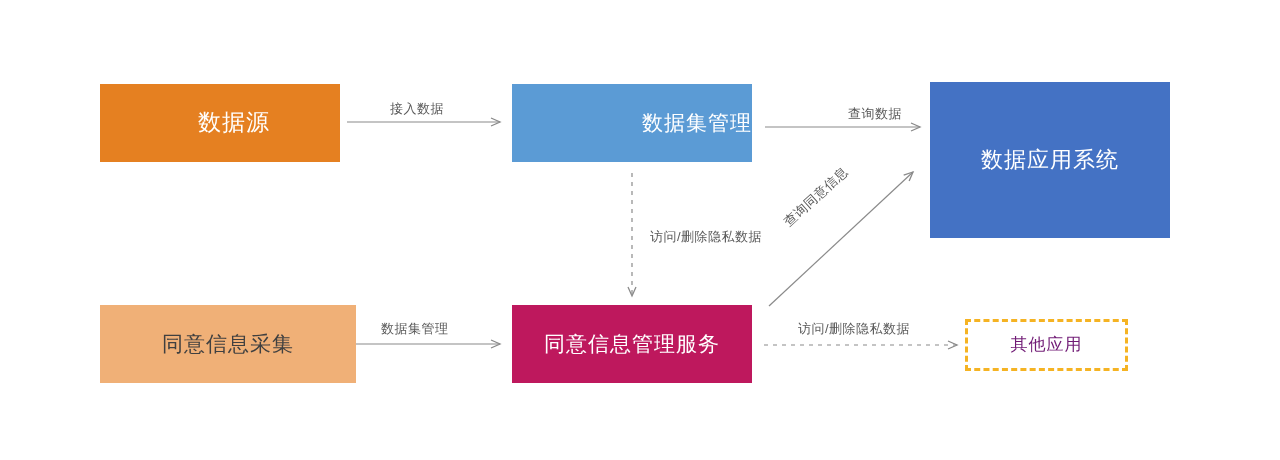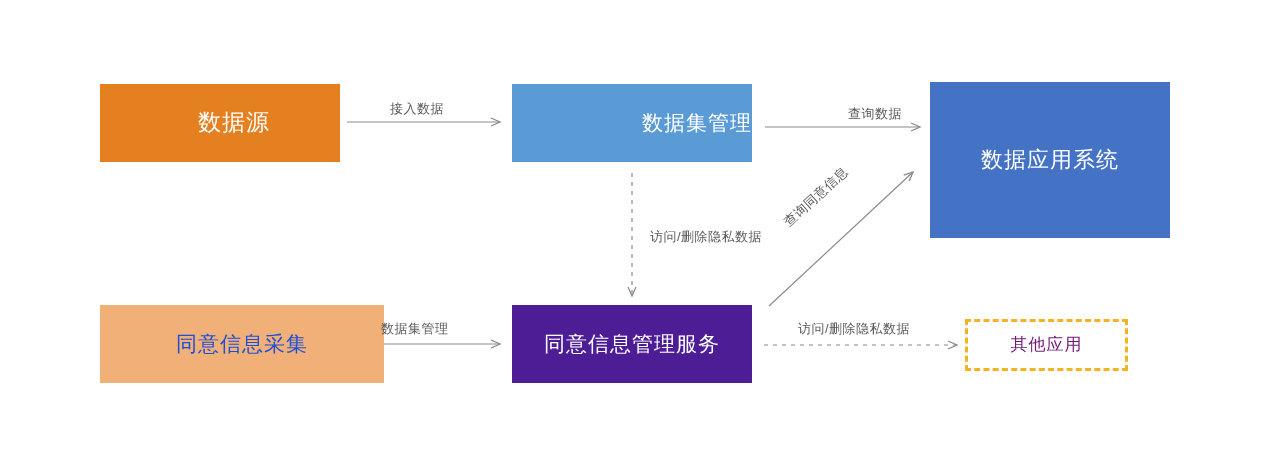--- a/index.html
+++ b/index.html
@@ -47,28 +47,28 @@
     justify-content: flex-end;
   }
   #node-data-app-system {
     left: 930px; top: 82px; width: 240px; height: 156px;
     background: #4472C4;
     color: #ffffff;
     font-size: 22px;
     text-align: center;
   }
   #node-consent-collection {
-    left: 100px; top: 305px; width: 284px; height: 78px;
+    left: 100px; top: 305px; width: 256px; height: 78px;
     background: #F0B077;
-    color: #1d4ed8;
+    color: #404040;
     font-size: 21px;
   }
   #node-consent-service {
     left: 512px; top: 305px; width: 240px; height: 78px;
-    background: #4c1d95;
+    background: #be185d;
     color: #ffffff;
     font-size: 21px;
   }
   #node-other-app {
     left: 965px; top: 319px; width: 163px; height: 52px;
     background: #ffffff;
     border: 3px dashed #F5B323;
     color: #701a75;
     font-size: 17px;
   }

